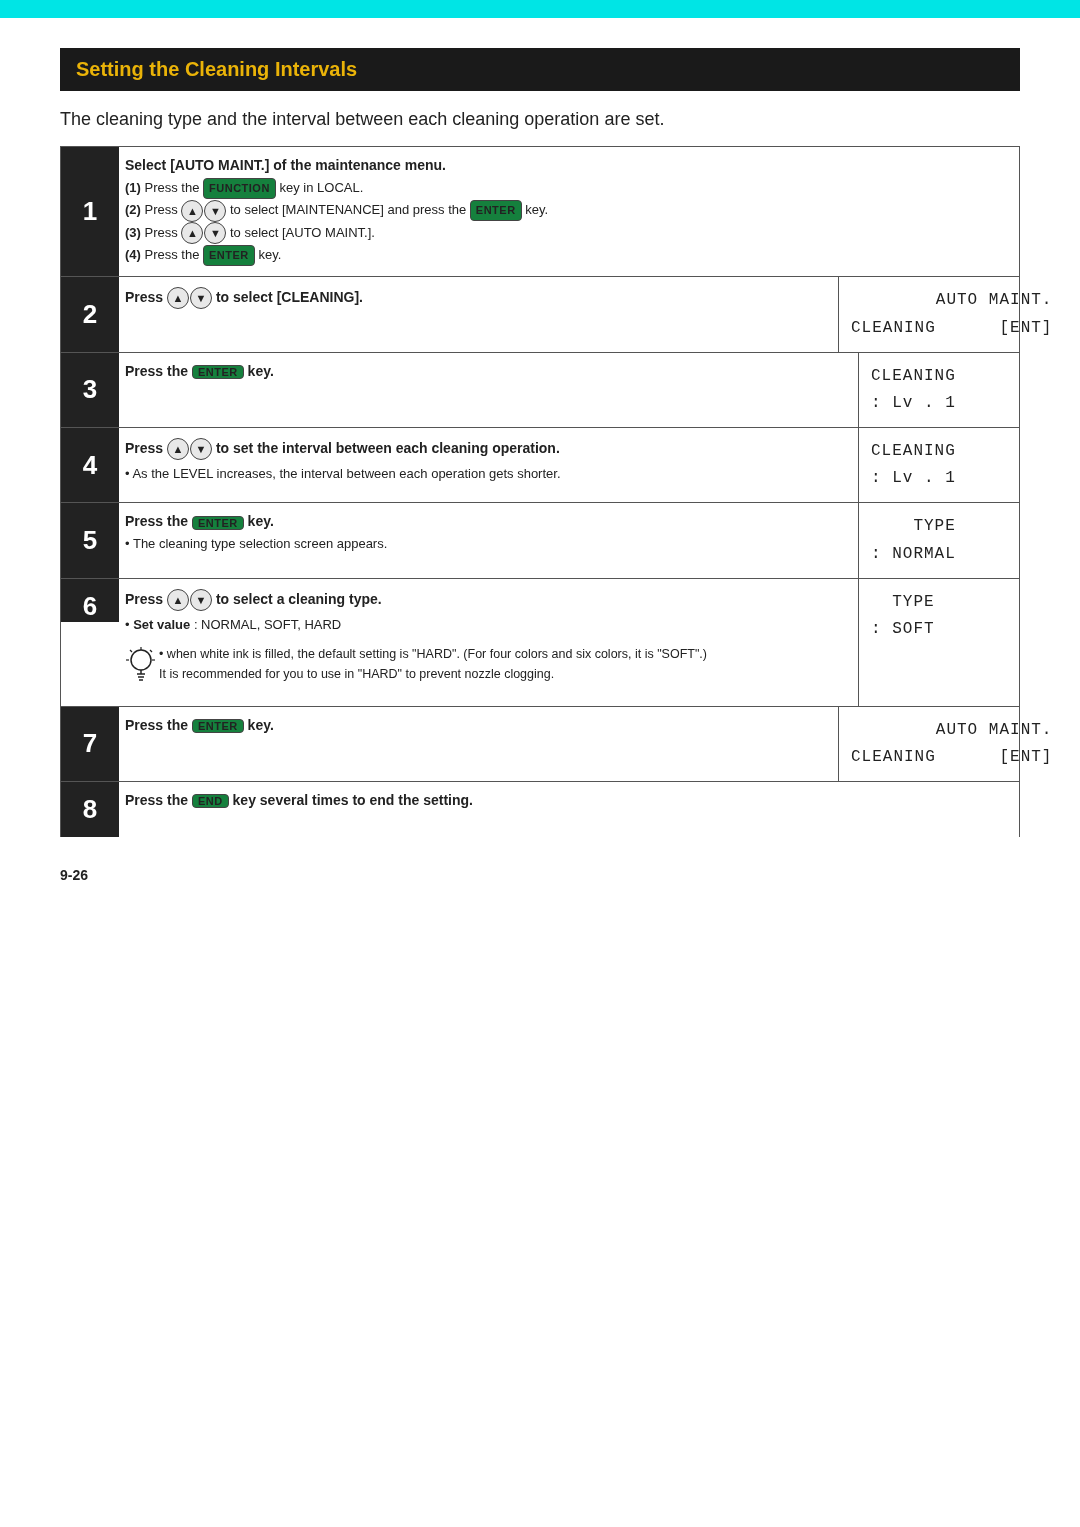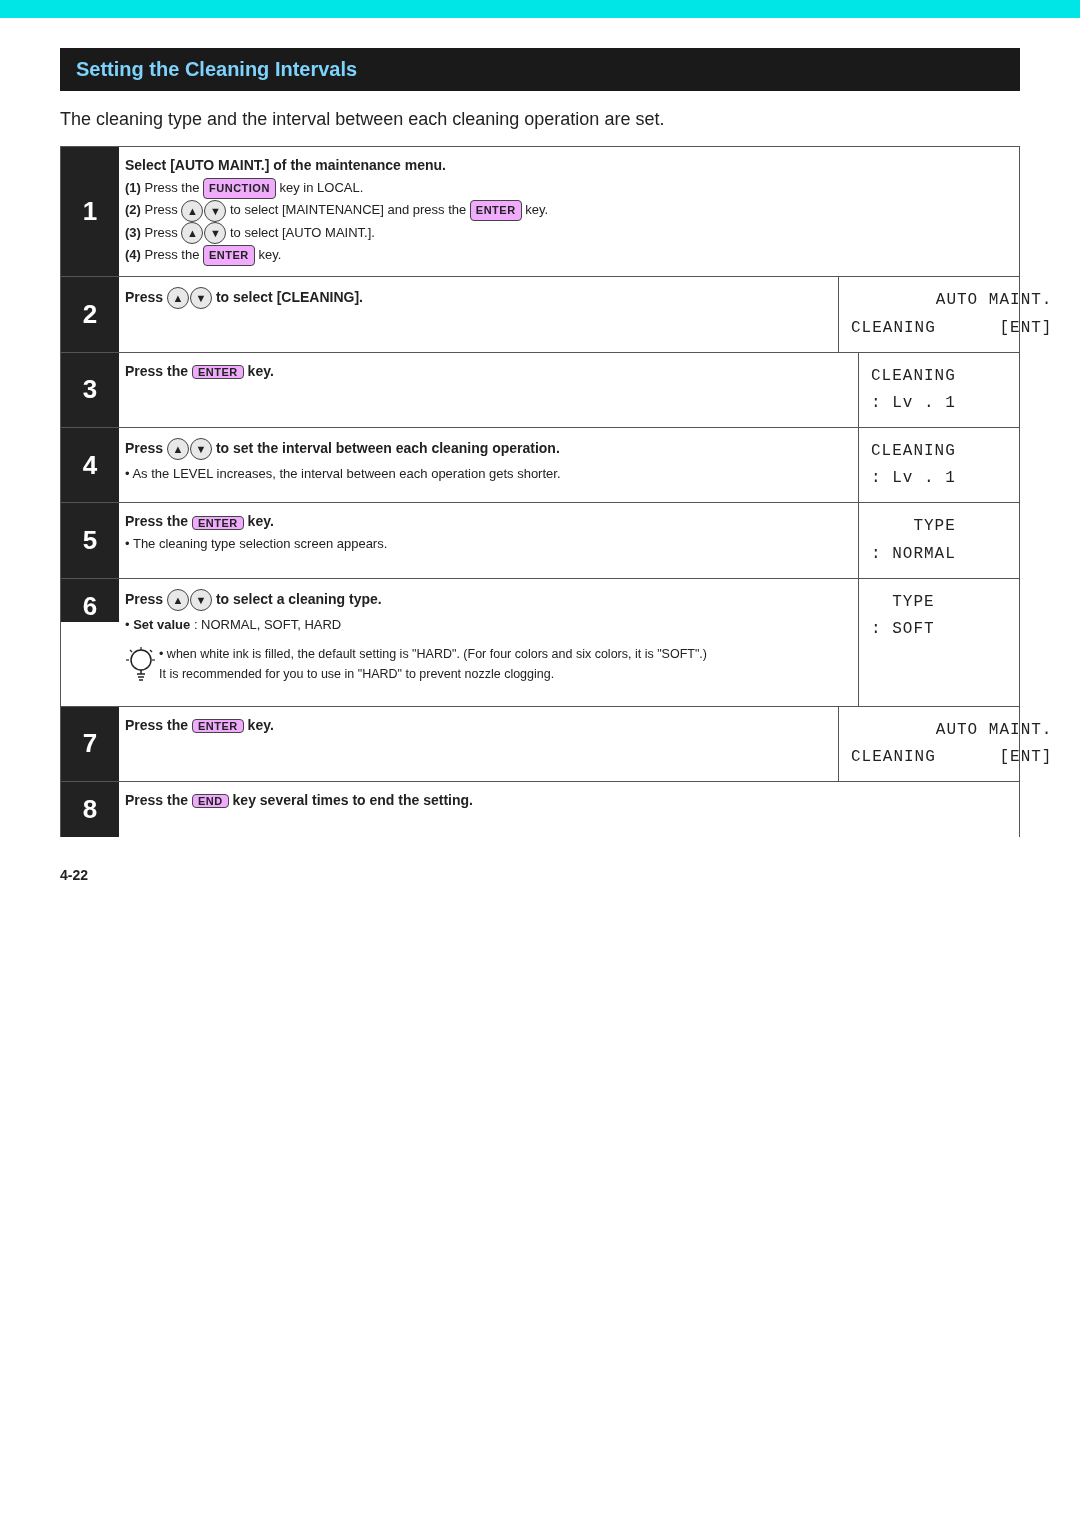--- a/index.html
+++ b/index.html
@@ -15,21 +15,21 @@
     .top-bar {
       height: 18px;
       background: #00e5e5;
       width: 100%;
     }
     .page-container {
       padding: 30px 60px 60px 60px;
     }
     .page-title {
       background: #1a1a1a;
-      color: #7dd3fc;
+      color: #eab308;
       font-size: 20px;
       font-weight: bold;
       padding: 10px 16px;
       margin-bottom: 18px;
     }
     .intro-text {
       font-size: 18px;
       margin-bottom: 16px;
       color: #222;
     }
@@ -94,21 +94,21 @@
     .step-body ul li::before {
       content: "• ";
     }
     .key-btn {
       display: inline-block;
       border: 1.5px solid #444;
       border-radius: 4px;
       padding: 0 5px;
       font-size: 11px;
       font-weight: bold;
-      background: #f0abfc;
+      background: #15803d;
       font-family: Arial, sans-serif;
       letter-spacing: 0.5px;
       vertical-align: middle;
     }
     .key-arrow {
       display: inline-flex;
       gap: 1px;
       vertical-align: middle;
     }
     .arrow-btn {
@@ -319,15 +319,15 @@
 
   <div class="step-row">
     <div class="step-num">8</div>
     <div class="step-content no-border">
       <div class="step-title">
         Press the <span class="key-btn">END</span> key several times to end the setting.
       </div>
     </div>
   </div>
 
-  <div class="page-number">4-22</div>
+  <div class="page-number">9-26</div>
 
 </div>
 
 </body></html>

